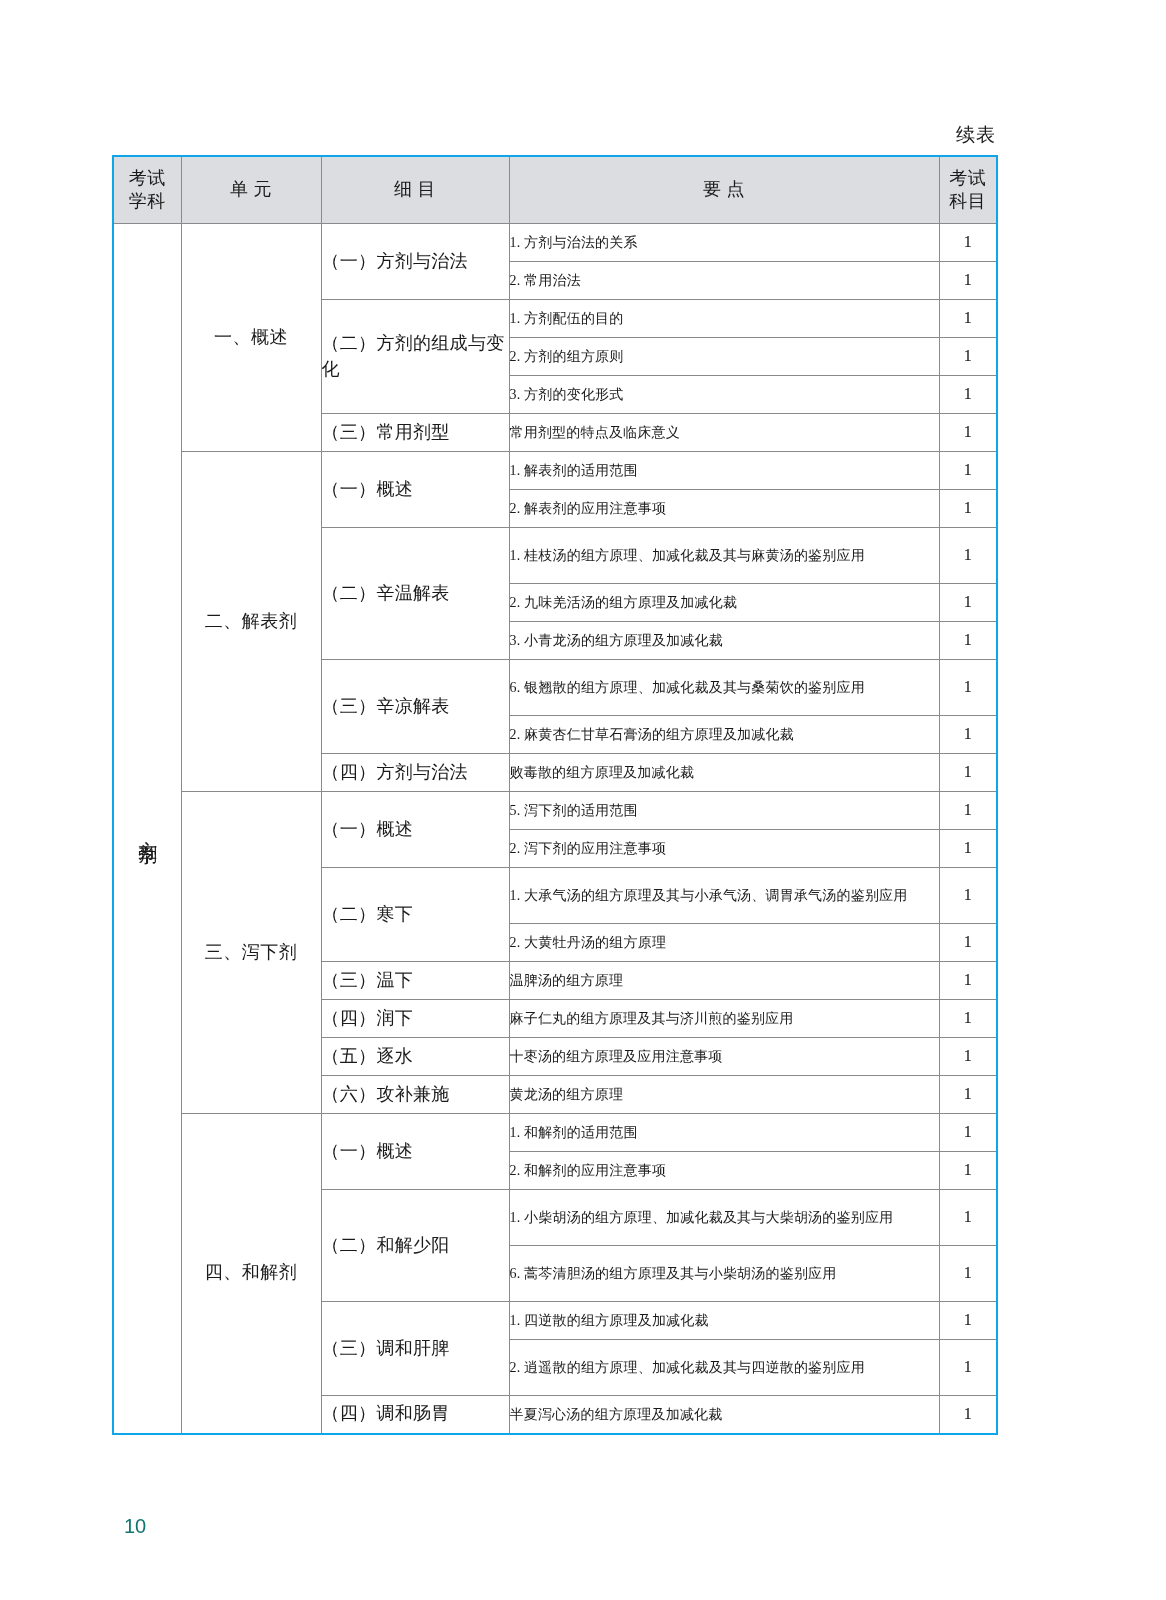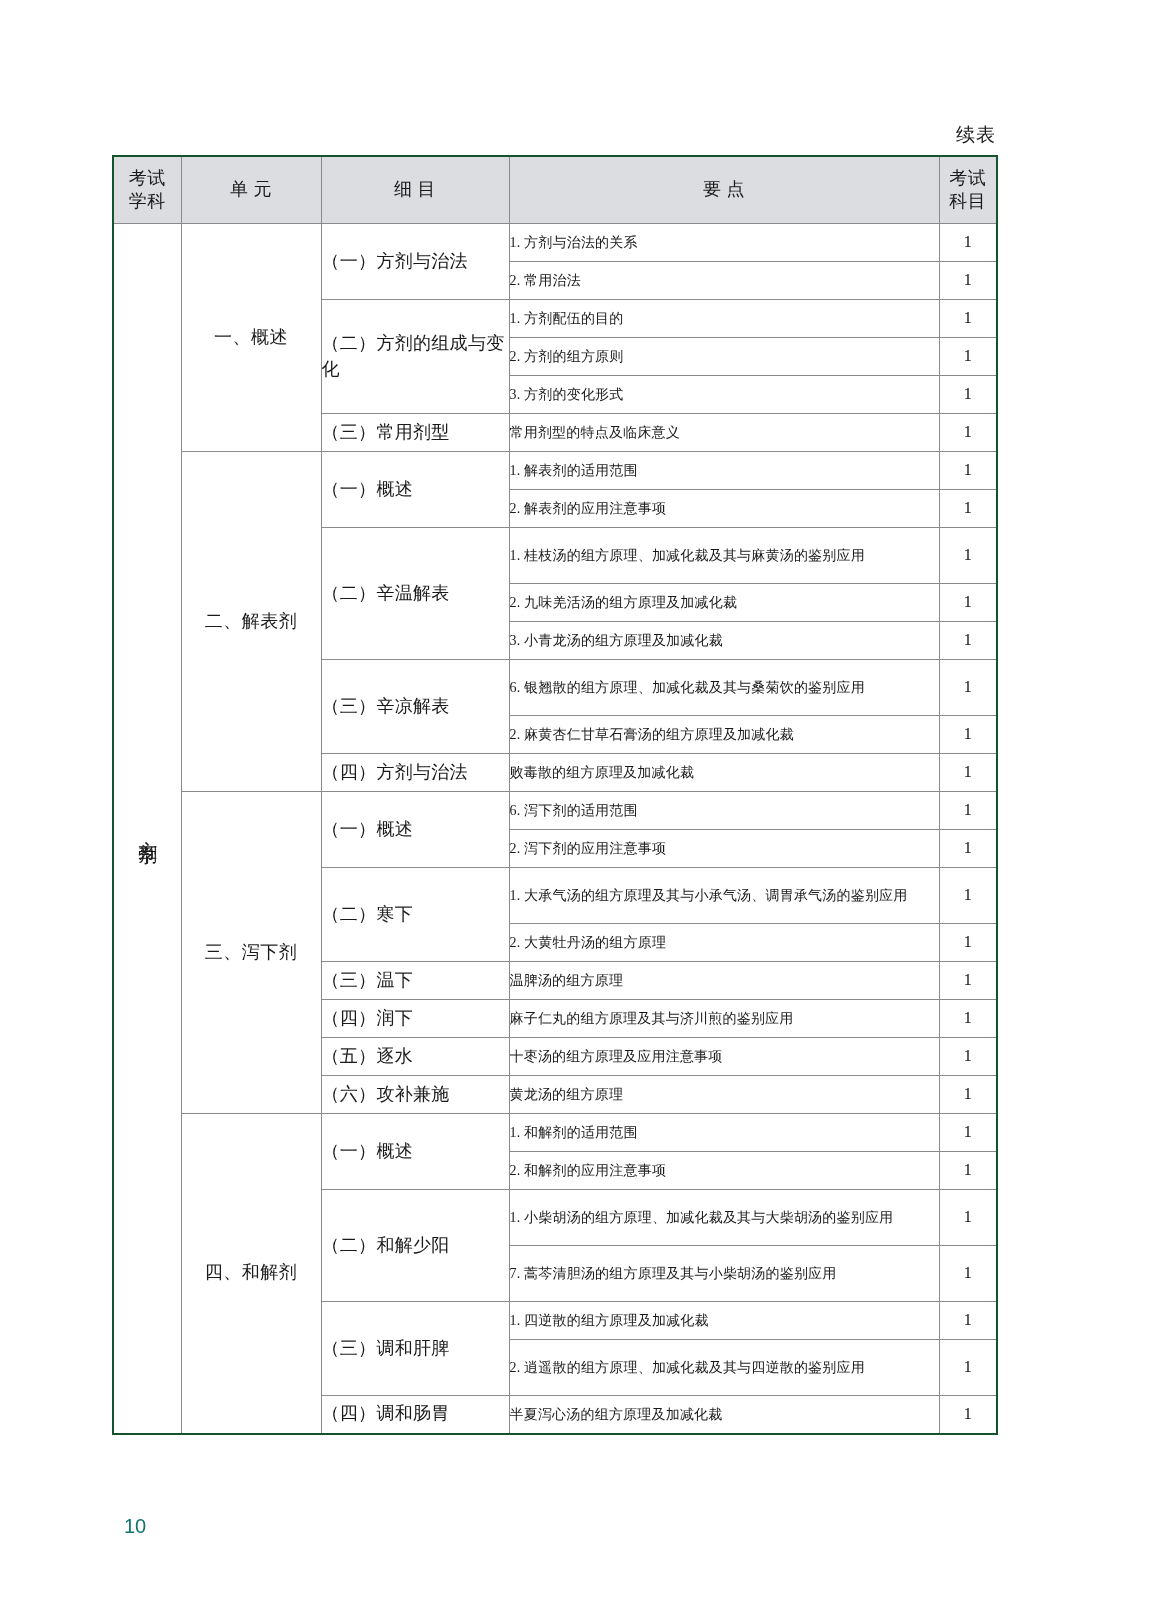--- a/index.html
+++ b/index.html
@@ -49,21 +49,21 @@
   }
   table.spec td, table.spec th {
     border: 1px solid #8a8a8a;
     padding: 0;
     vertical-align: middle;
     font-weight: normal;
     background: #ffffff;
   }
   
   table.spec {
-    border: 2px solid #14532d;
+    border: 2px solid #0ea5e9;
     box-sizing: border-box;
   }
 
   thead th {
     background: #dcdde0 !important;
     text-align: center;
     height: 66px;
     font-size: 18px;
     letter-spacing: 0.5px;
     border-bottom: 1px solid #6e6e6e;
@@ -232,21 +232,21 @@
           <td class="exam">1</td>
         </tr>
         <tr class="r1">
           <td class="detail" rowspan="1">（四）方剂与治法</td>
           <td class="point">败毒散的组方原理及加减化裁</td>
           <td class="exam">1</td>
         </tr>
         <tr class="r1">
           <td class="unit" rowspan="8">三、泻下剂</td>
           <td class="detail" rowspan="2">（一）概述</td>
-          <td class="point">6. 泻下剂的适用范围</td>
+          <td class="point">5. 泻下剂的适用范围</td>
           <td class="exam">1</td>
         </tr>
         <tr class="r1">
           <td class="point">2. 泻下剂的应用注意事项</td>
           <td class="exam">1</td>
         </tr>
         <tr class="r2">
           <td class="detail" rowspan="2">（二）寒下</td>
           <td class="point">1. 大承气汤的组方原理及其与小承气汤、调胃承气汤的鉴别应用</td>
           <td class="exam">1</td>
@@ -284,21 +284,21 @@
         <tr class="r1">
           <td class="point">2. 和解剂的应用注意事项</td>
           <td class="exam">1</td>
         </tr>
         <tr class="r2">
           <td class="detail" rowspan="2">（二）和解少阳</td>
           <td class="point">1. 小柴胡汤的组方原理、加减化裁及其与大柴胡汤的鉴别应用</td>
           <td class="exam">1</td>
         </tr>
         <tr class="r2">
-          <td class="point">7. 蒿芩清胆汤的组方原理及其与小柴胡汤的鉴别应用</td>
+          <td class="point">6. 蒿芩清胆汤的组方原理及其与小柴胡汤的鉴别应用</td>
           <td class="exam">1</td>
         </tr>
         <tr class="r1">
           <td class="detail" rowspan="2">（三）调和肝脾</td>
           <td class="point">1. 四逆散的组方原理及加减化裁</td>
           <td class="exam">1</td>
         </tr>
         <tr class="r2">
           <td class="point">2. 逍遥散的组方原理、加减化裁及其与四逆散的鉴别应用</td>
           <td class="exam">1</td>

